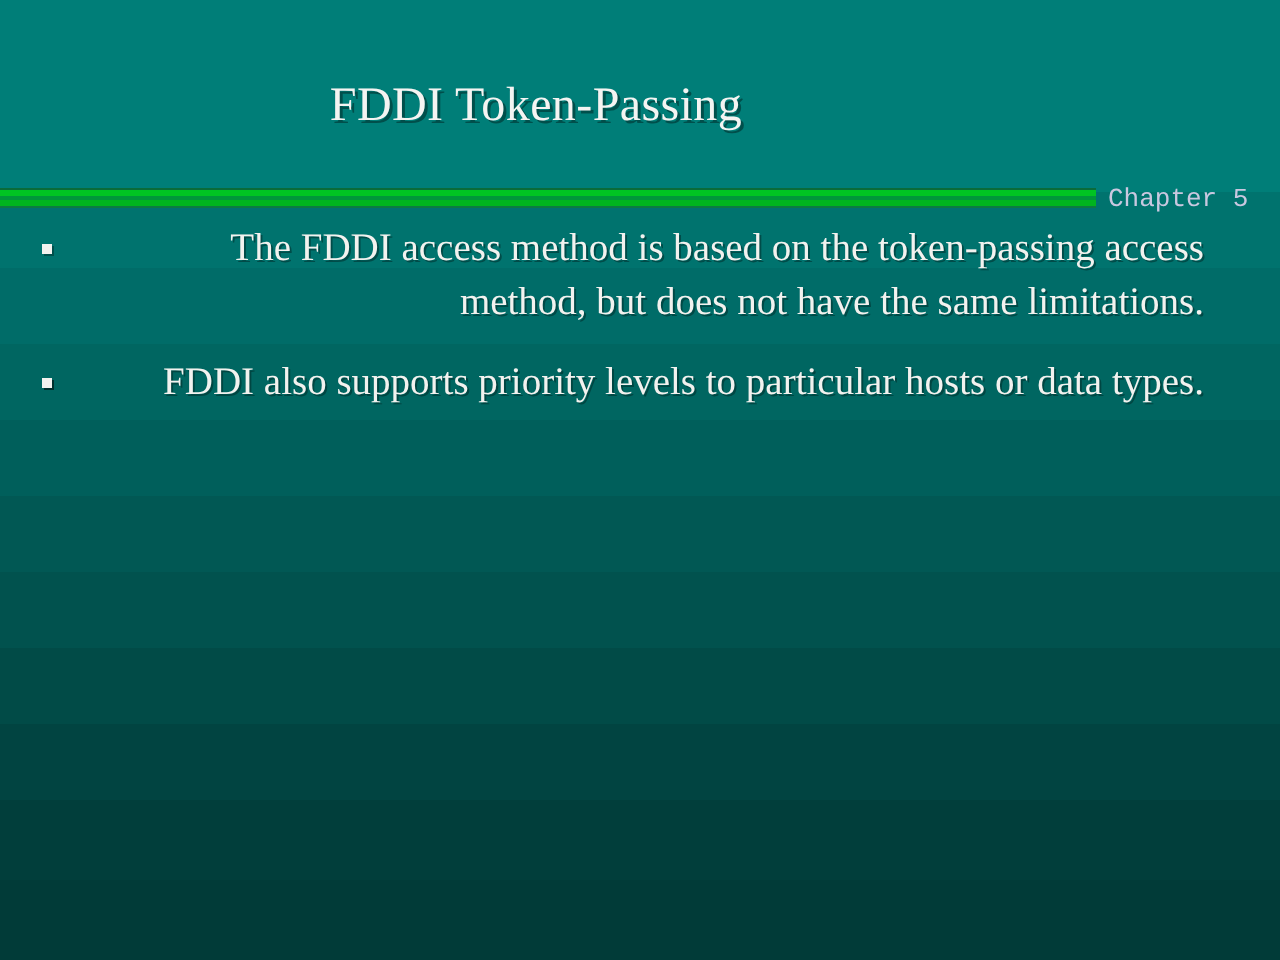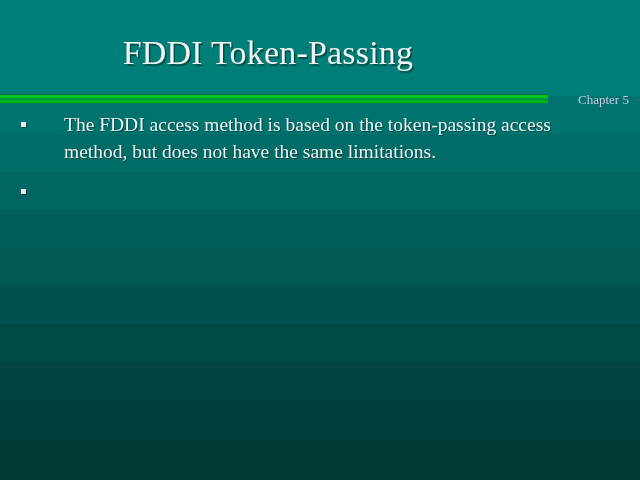--- a/index.html
+++ b/index.html
@@ -43,21 +43,21 @@
       );
   }
 
   
   #title {
     position: absolute;
     left: 0;
     top: 30px;
     width: 536px;
     text-align: center;
-    font-size: 34px;
+    font-size: 24px;
     line-height: 46px;
     color: #f4f4f2;
     letter-spacing: 0.2px;
     text-shadow: 1.5px 1.5px 0 rgba(0, 40, 38, 0.55);
     white-space: nowrap;
   }
 
   
   #divider {
     position: absolute;
@@ -90,44 +90,44 @@
     position: absolute; left: 0; top: 9px;
     width: 100%; height: 1px;
     background: #0c7a42;
   }
 
   
   #chapter {
     position: absolute;
     left: 554px;
     top: 92px;
-    font-family: Liberation Serif, serif;
+    font-family: Liberation Mono, monospace;
     font-size: 13px;
     line-height: 16px;
     color: #c9c8e0;
     white-space: nowrap;
-    margin-left: 24px;
   }
 
   
   #body {
     position: absolute;
     left: 0;
     top: 111px;
     width: 640px;
   }
   .bullet-row {
     position: relative;
-    padding-left: 64px;
+    padding-left: 48px;
     padding-right: 38px;
     margin-bottom: 13px;
     font-size: 19.5px;
     line-height: 27px;
     color: #f2f2ef;
     text-shadow: 1px 1px 0 rgba(0, 38, 36, 0.5);
+    text-align: right;
   }
   .bullet-row .marker {
     position: absolute;
     left: 21px;
     top: 11px;
     width: 5px;
     height: 5px;
     background: #f2f2ef;
     box-shadow: 1px 1px 0 rgba(0, 38, 36, 0.45);
   }
@@ -160,16 +160,20 @@
     </div>
 
     <div class="bullet-row">
       <span class="marker"></span>
     </div>
 
     <div class="bullet-row">
       <span class="marker"></span>
     </div>
 
+    <div class="bullet-row">
+      <span class="marker"></span>
+      <span class="txt">FDDI also supports priority levels to particular hosts or data types.</span>
+    </div>
 
 
   </div>
 </div>
 
 </body></html>

